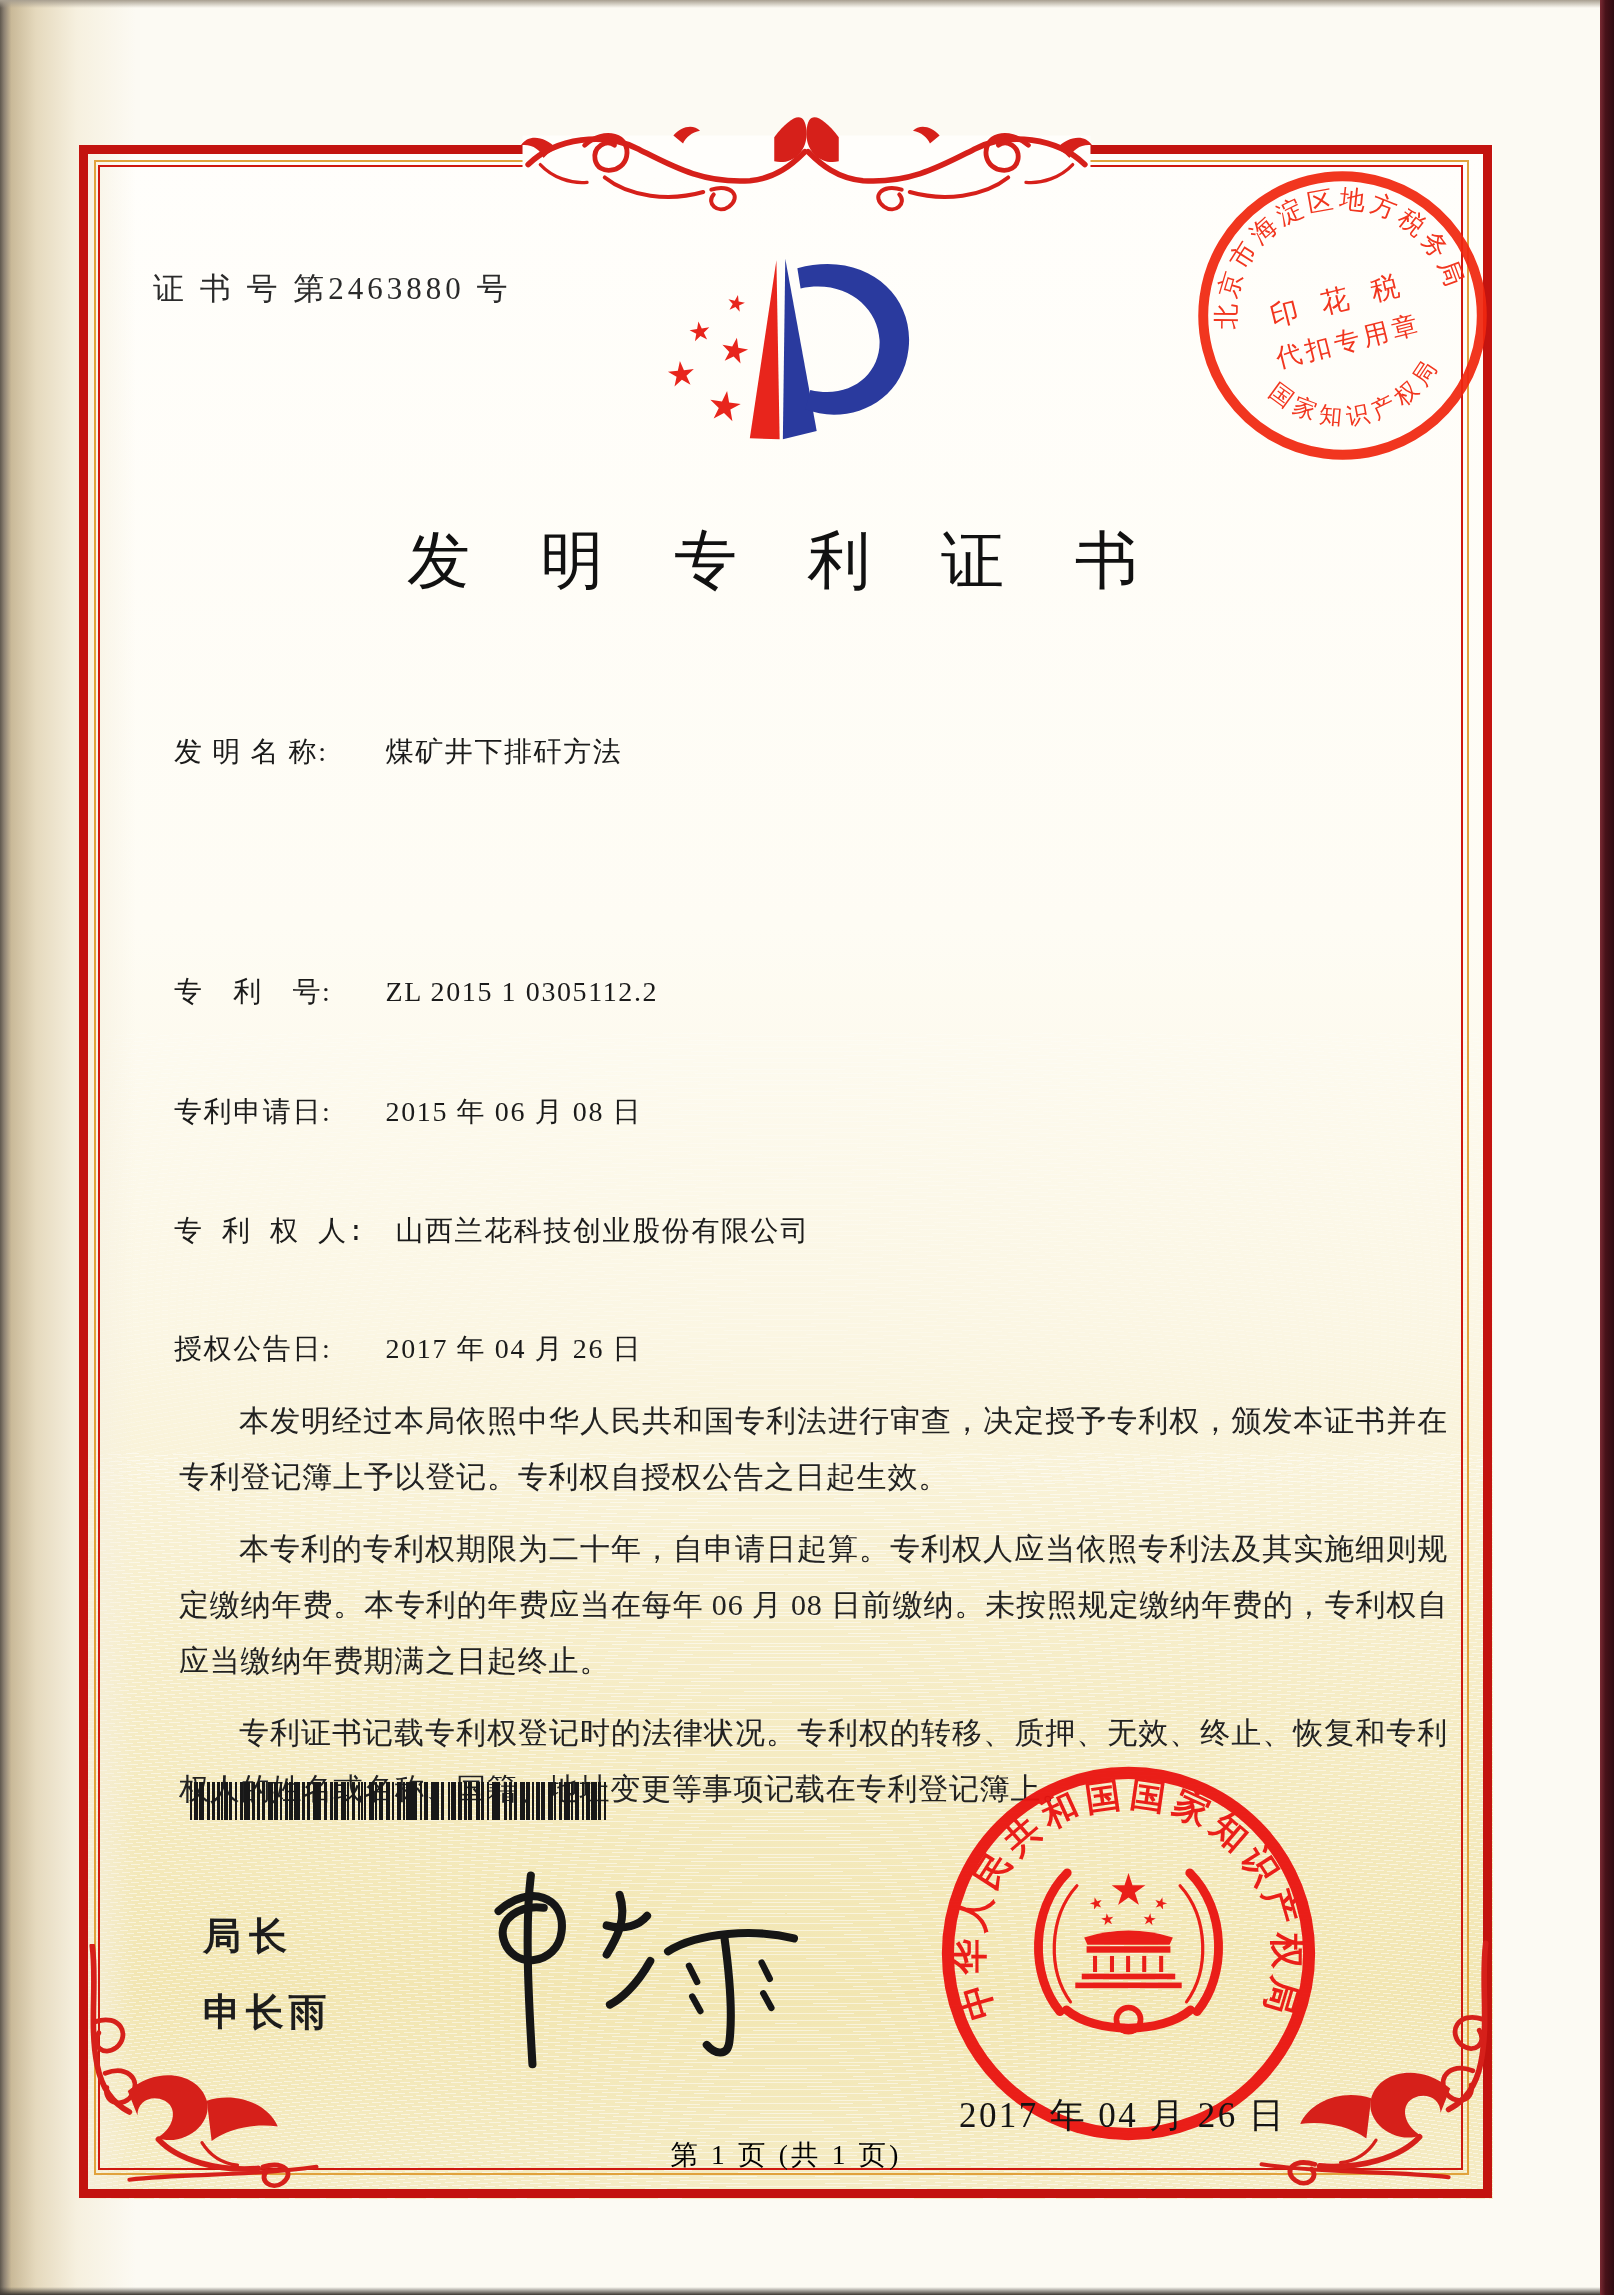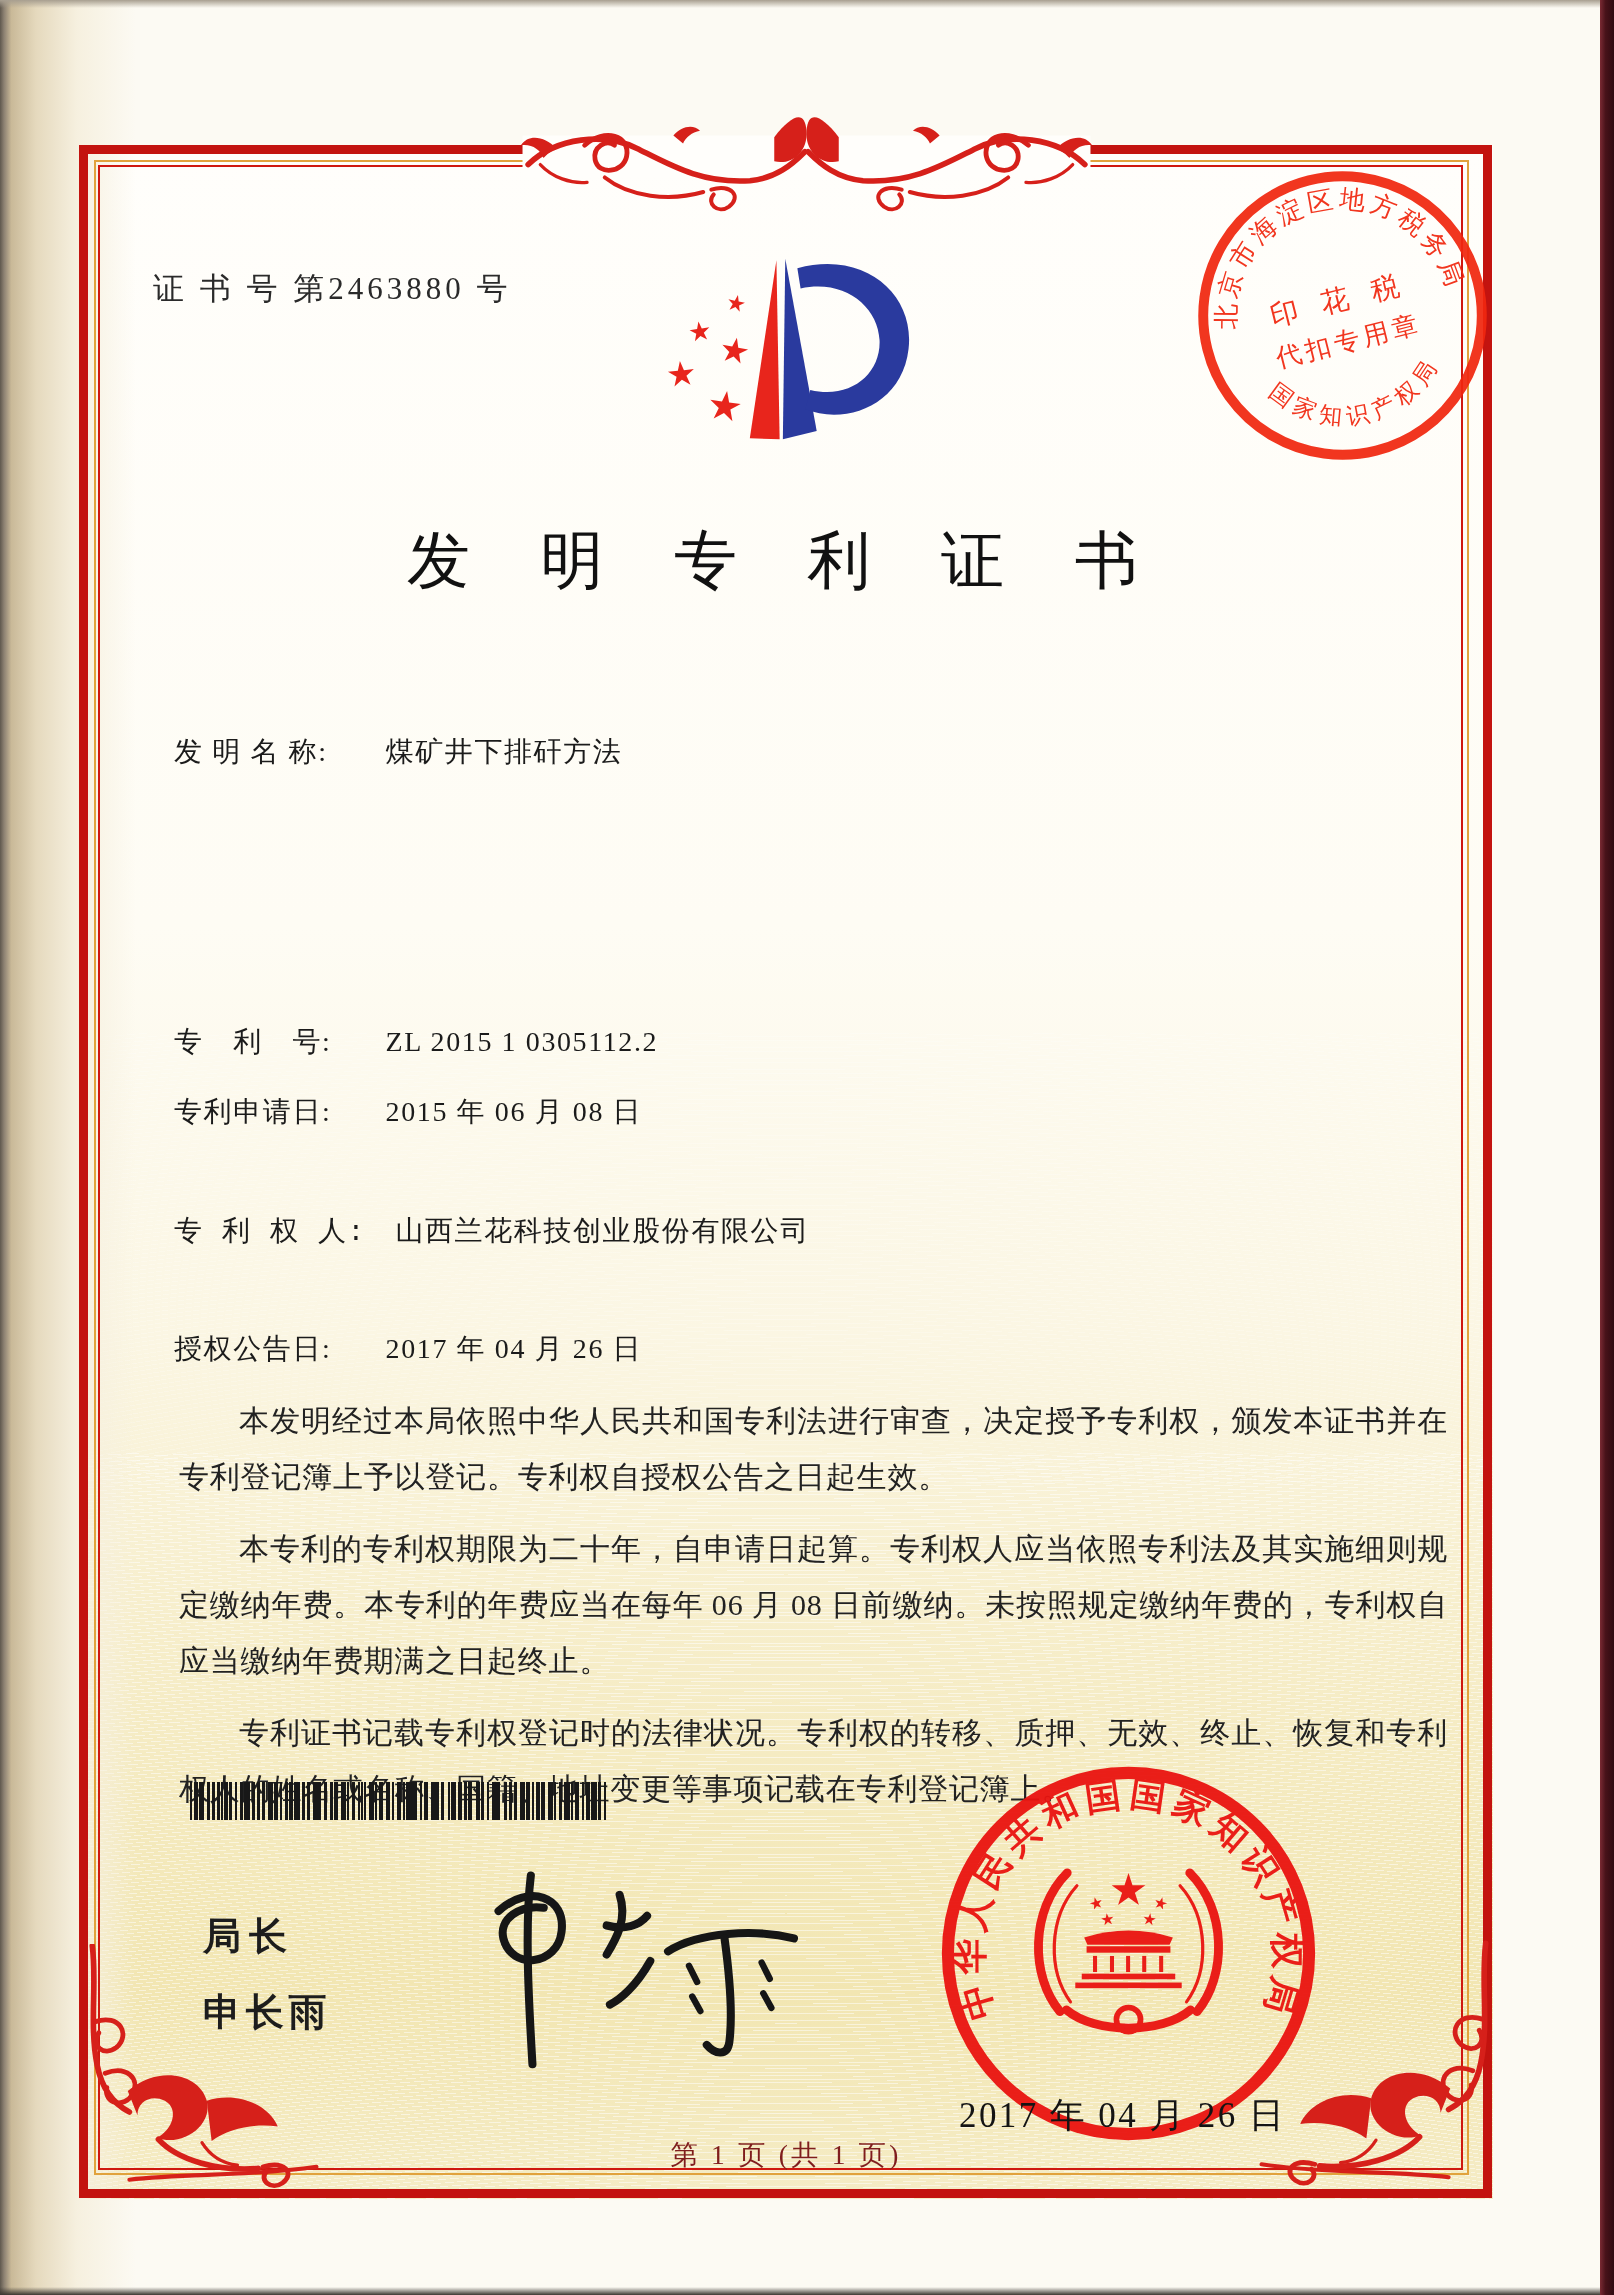--- a/index.html
+++ b/index.html
@@ -43,21 +43,21 @@
   .logo{position:absolute;left:662px;top:232px;width:282px;height:266px;z-index:4;}
 
   .tax-stamp{position:absolute;left:1185px;top:158px;width:315px;height:315px;z-index:4;
     transform:rotate(-14deg);opacity:.93;}
 
   .title{position:absolute;left:79px;top:518px;width:1414px;z-index:4;text-align:center;
     font-size:63px;font-weight:normal;letter-spacing:27.4px;color:#111;}
 
   .field-row{position:absolute;left:174px;z-index:4;font-size:28px;letter-spacing:1.6px;white-space:nowrap;color:#1b1b1b;}
   .field-row .lbl{display:inline-block;min-width:203px;}
-  .row-0{top:733px;} .row-1{top:852px;} .row-2{top:1023px;font-family:Liberation Serif, serif;}
+  .row-0{top:733px;} .row-1{top:852px;} .row-2{top:973px;font-family:Liberation Serif, serif;}
   .row-3{top:1093px;} .row-4{top:1212px;font-family:Liberation Mono, monospace;} .row-5{top:1330px;}
 
   .body-text{position:absolute;left:163px;top:1377px;width:1301px;z-index:4;
     font-size:30px;line-height:56px;letter-spacing:0.8px;text-align:justify;color:#222;}
   .body-text p{margin:16px;text-indent:2em;}
 
   .barcode{position:absolute;left:190px;top:1782px;width:416px;height:38px;z-index:4;
     background-image:
       repeating-linear-gradient(90deg,#181818 0 2.4px,rgba(0,0,0,0) 2.4px 5.6px),
       repeating-linear-gradient(90deg,#181818 0 1.6px,rgba(0,0,0,0) 1.6px 9px),
@@ -69,21 +69,21 @@
     font-size:38px;letter-spacing:8px;color:#1d1d1d;}
   .signoff-name{position:absolute;left:203px;top:1987px;z-index:4;
     font-family:"Liberation Sans","DejaVu Sans",sans-serif;font-weight:bold;
     font-size:38px;letter-spacing:4.8px;color:#1d1d1d;}
   .signature{position:absolute;left:408px;top:1848px;width:420px;height:226px;z-index:5;}
 
   .seal{position:absolute;left:935px;top:1760px;width:387px;height:387px;z-index:5;opacity:.95;}
   .seal-date{position:absolute;left:959px;top:2092px;z-index:6;font-size:35px;letter-spacing:2.4px;color:#141414;}
 
   .footer{position:absolute;left:79px;top:2137px;width:1414px;z-index:4;text-align:center;
-    font-size:27.4px;letter-spacing:3.2px;color:#7f1d1d;}
+    font-size:27.4px;letter-spacing:3.2px;color:#000000;}
 </style>
 </head>
 <body>
 
 <div id="page">
 
   <div class="frame-bg">
     <div class="waves2"></div>
     <div class="waves"></div>
   </div>

